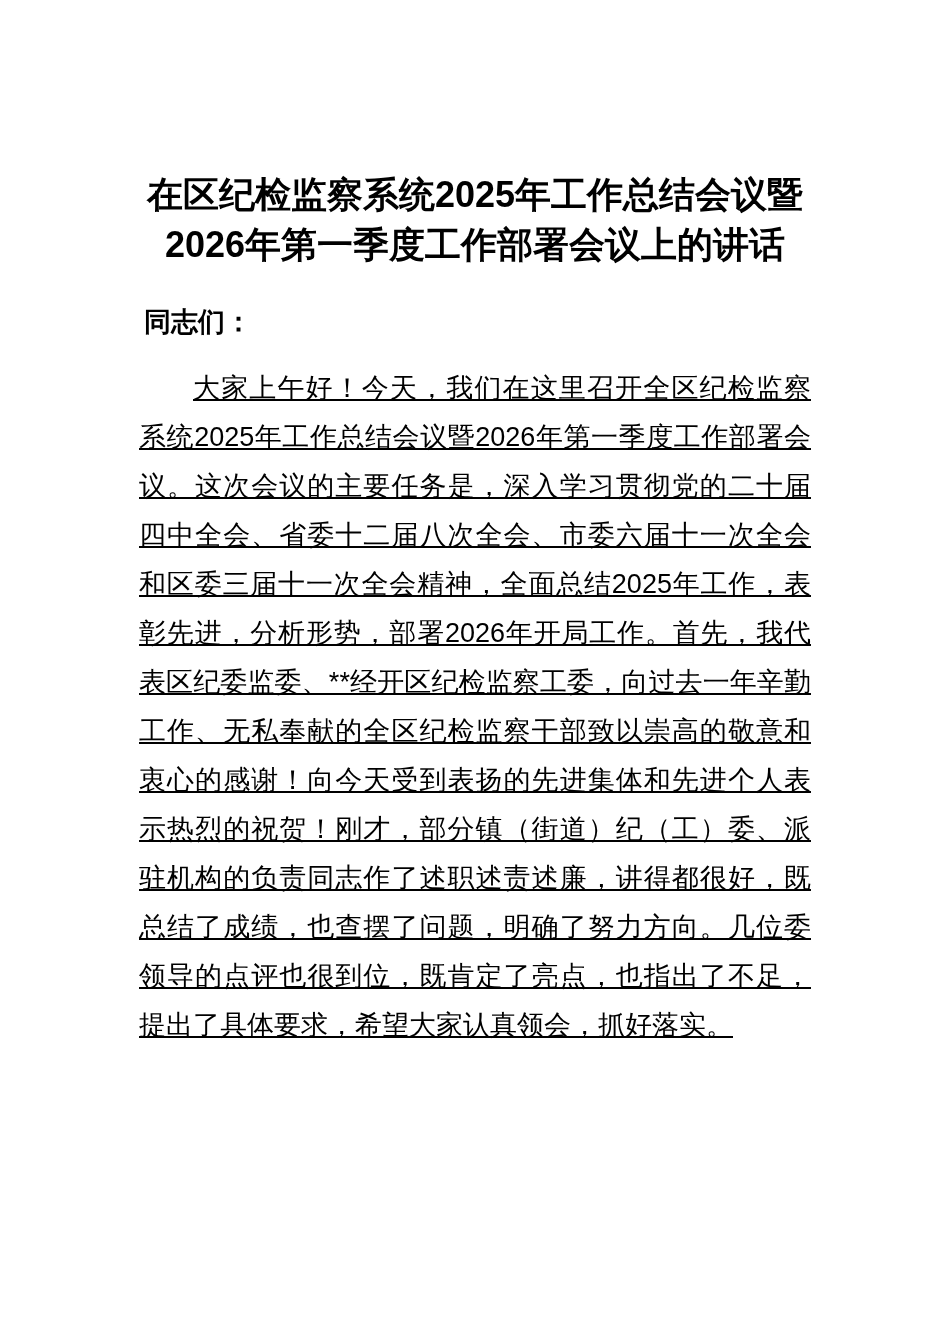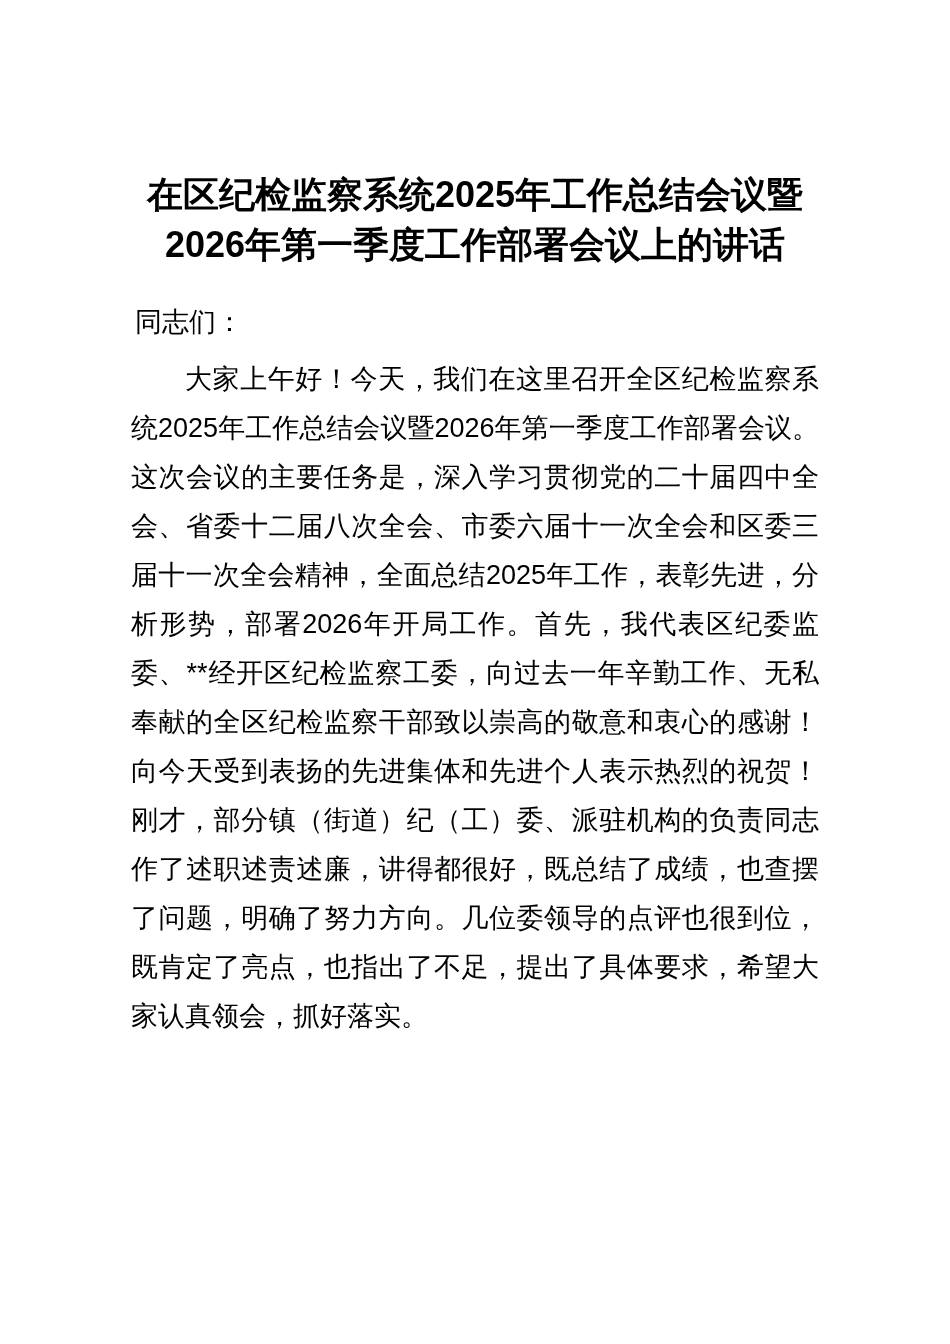--- a/index.html
+++ b/index.html
@@ -29,26 +29,28 @@
     text-align: center;
     color: #000000;
   }
   .doc-body {
     font-size: 27px;
     line-height: 49px;
     text-align: justify;
     color: #000000;
   }
   .salutation {
-    margin: 8px;
+    margin: 17px;
     text-indent: 0;
+    font-weight: bold;
   }
   .para {
-    margin: 4px;
+    margin: 12px;
     text-indent: 2em;
+    text-decoration: underline;
   }
 </style>
 </head>
 <body>
 
 <div class="page">
   <h1 class="doc-title">在区纪检监察系统2025年工作总结会议暨2026年第一季度工作部署会议上的讲话</h1>
   <div class="doc-body">
     <p class="salutation">同志们：</p>
     <p class="para">大家上午好！今天，我们在这里召开全区纪检监察系统2025年工作总结会议暨2026年第一季度工作部署会议。这次会议的主要任务是，深入学习贯彻党的二十届四中全会、省委十二届八次全会、市委六届十一次全会和区委三届十一次全会精神，全面总结2025年工作，表彰先进，分析形势，部署2026年开局工作。首先，我代表区纪委监委、**经开区纪检监察工委，向过去一年辛勤工作、无私奉献的全区纪检监察干部致以崇高的敬意和衷心的感谢！向今天受到表扬的先进集体和先进个人表示热烈的祝贺！刚才，部分镇（街道）纪（工）委、派驻机构的负责同志作了述职述责述廉，讲得都很好，既总结了成绩，也查摆了问题，明确了努力方向。几位委领导的点评也很到位，既肯定了亮点，也指出了不足，提出了具体要求，希望大家认真领会，抓好落实。</p>

